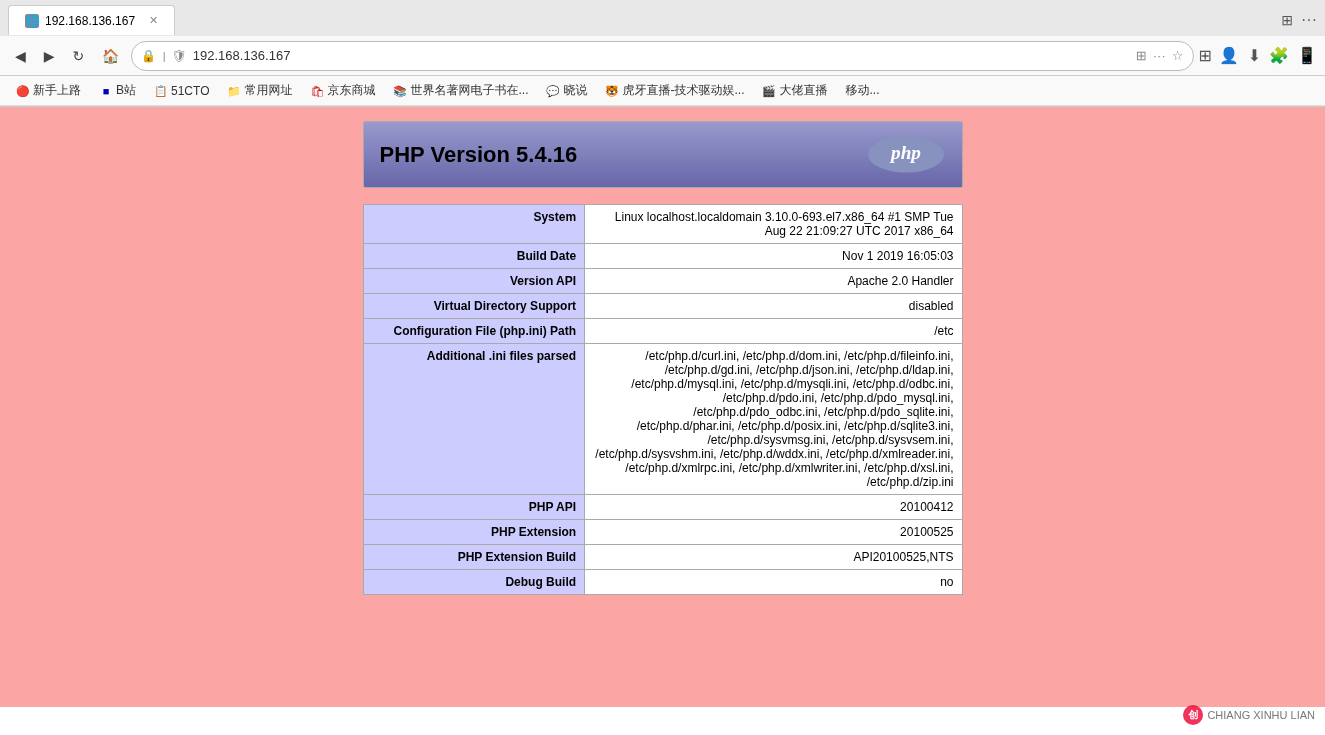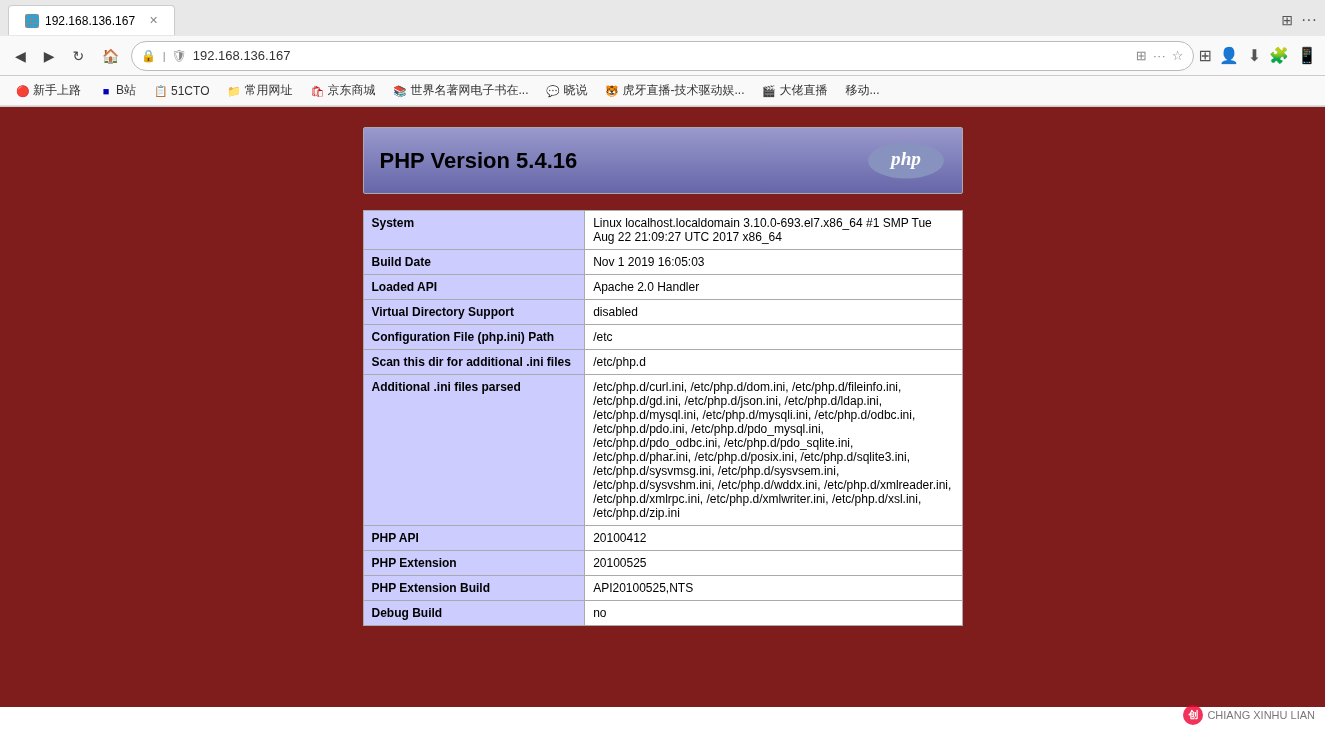--- a/index.html
+++ b/index.html
@@ -103,22 +103,22 @@
       width: 14px; height: 14px;
       border-radius: 2px;
       display: inline-block;
       font-size: 11px;
       text-align: center;
       line-height: 14px;
     }
 
     
     .page-content {
-      padding: 20px;
-      background: #7f1d1d;
+      padding: 14px;
+      background: #fca5a5;
       min-height: 600px;
     }
 
     
     .phpinfo-header {
       width: 600px;
       margin: 0 auto 16px auto;
       background: linear-gradient(to bottom, #9999cc, #6666aa);
       border: 1px solid #aaa;
       display: flex;
@@ -134,20 +134,21 @@
     }
     .php-logo {
       width: 80px;
       height: 45px;
     }
 
     
     .phpinfo-table-wrap {
       width: 600px;
       margin: 8px auto;
+      text-align: right;
     }
     .phpinfo-table {
       width: 100%;
       border-collapse: collapse;
       font-size: 12px;
     }
     .phpinfo-table tr td {
       border: 1px solid #aaa;
       padding: 5px 8px;
       vertical-align: top;
@@ -288,34 +289,30 @@
       <tbody id="phpinfo-tbody">
       <tr>
             <td>System</td>
             <td>Linux localhost.localdomain 3.10.0-693.el7.x86_64 #1 SMP Tue Aug 22 21:09:27 UTC 2017 x86_64</td>
           </tr>
           <tr>
             <td>Build Date</td>
             <td>Nov 1 2019 16:05:03</td>
           </tr>
           <tr>
-            <td>Loaded API</td>
+            <td>Version API</td>
             <td>Apache 2.0 Handler</td>
           </tr>
           <tr>
             <td>Virtual Directory Support</td>
             <td>disabled</td>
           </tr>
           <tr>
             <td>Configuration File (php.ini) Path</td>
             <td>/etc</td>
-          </tr>
-          <tr>
-            <td>Scan this dir for additional .ini files</td>
-            <td>/etc/php.d</td>
           </tr>
           <tr>
             <td>Additional .ini files parsed</td>
             <td>/etc/php.d/curl.ini, /etc/php.d/dom.ini, /etc/php.d/fileinfo.ini, /etc/php.d/gd.ini, /etc/php.d/json.ini, /etc/php.d/ldap.ini, /etc/php.d/mysql.ini, /etc/php.d/mysqli.ini, /etc/php.d/odbc.ini, /etc/php.d/pdo.ini, /etc/php.d/pdo_mysql.ini, /etc/php.d/pdo_odbc.ini, /etc/php.d/pdo_sqlite.ini, /etc/php.d/phar.ini, /etc/php.d/posix.ini, /etc/php.d/sqlite3.ini, /etc/php.d/sysvmsg.ini, /etc/php.d/sysvsem.ini, /etc/php.d/sysvshm.ini, /etc/php.d/wddx.ini, /etc/php.d/xmlreader.ini, /etc/php.d/xmlrpc.ini, /etc/php.d/xmlwriter.ini, /etc/php.d/xsl.ini, /etc/php.d/zip.ini</td>
           </tr>
           <tr>
             <td>PHP API</td>
             <td>20100412</td>
           </tr>
           <tr>

